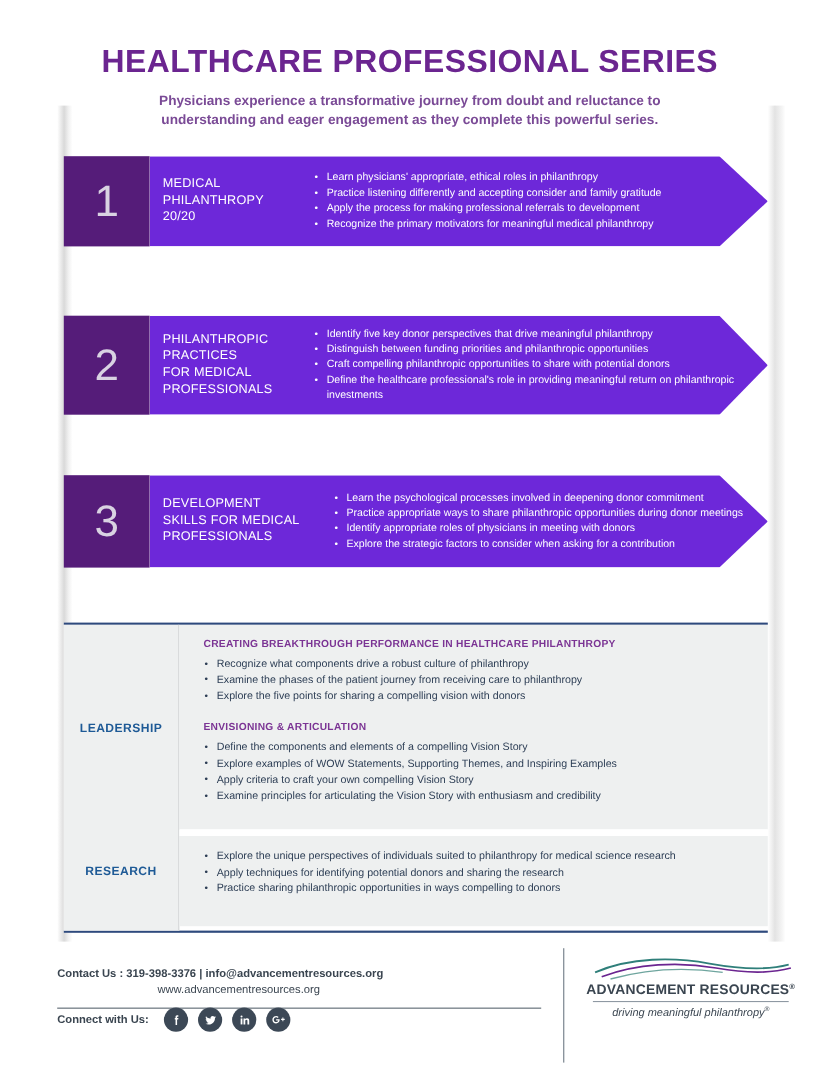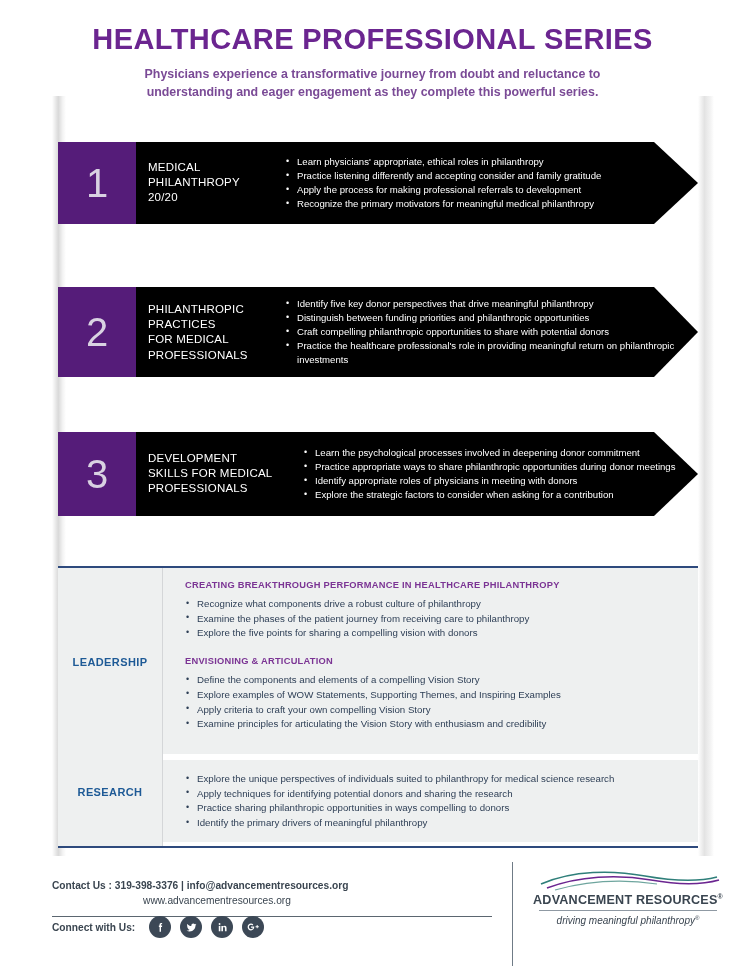--- a/index.html
+++ b/index.html
@@ -19,21 +19,21 @@
     background:linear-gradient(to right,#ffffff 0%,#d9d9d9 45%,#f2f2f2 75%,#ffffff 100%);
     pointer-events:none;z-index:0;
   }
   .edge-right{
     position:absolute;left:698px;top:96px;width:16px;height:760px;
     background:linear-gradient(to right,#ffffff 0%,#e3e3e3 40%,#f4f4f4 80%,#ffffff 100%);
     pointer-events:none;z-index:0;
   }
 
   
-  .header{position:absolute;left:0;top:24px;width:745px;text-align:center;}
+  .header{position:absolute;left:0;top:41px;width:745px;text-align:center;}
   .title{
     font-size:29px;font-weight:bold;letter-spacing:.4px;
     color:#6b2590;line-height:1.05;margin:0;
   }
   .subtitle{
     margin:12px auto 0;width:480px;
     font-size:12.4px;font-weight:bold;line-height:1.38;
     color:#7a4a96;
   }
 
@@ -43,21 +43,21 @@
     position:absolute;left:0;top:0;width:78px;height:82px;
     background:#551c79;
     display:flex;align-items:center;justify-content:center;
   }
   .row .num{
     font-size:40px;font-weight:300;color:#d9d2e2;line-height:1;
     font-family:"Liberation Sans", sans-serif;
   }
   .row .body{
     position:absolute;left:78px;top:0;width:562px;height:82px;
-    background:#000000;
+    background:#6d28d9;
     clip-path:polygon(0 0, 518px 0, 562px 41px, 518px 82px, 0 82px);
   }
   .row .course{
     position:absolute;left:12px;top:50%;transform:translateY(-50%);
     width:120px;
     color:#ffffff;font-size:11.5px;line-height:1.32;letter-spacing:.2px;
   }
   .row .course div{white-space:nowrap;}
   .row .bullets{
     position:absolute;left:150px;top:50%;transform:translateY(-50%);
@@ -209,21 +209,21 @@
         <div>PHILANTHROPIC</div>
         <div>PRACTICES</div>
         <div>FOR MEDICAL</div>
         <div>PROFESSIONALS</div>
       </div>
       <div class="bullets">
         <ul>
           <li>Identify five key donor perspectives that drive meaningful philanthropy</li>
           <li>Distinguish between funding priorities and philanthropic opportunities</li>
           <li>Craft compelling philanthropic opportunities to share with potential donors</li>
-          <li>Practice the healthcare professional's role in providing meaningful return on philanthropic investments</li>
+          <li>Define the healthcare professional's role in providing meaningful return on philanthropic investments</li>
         </ul>
       </div>
     </div>
   </div>
 
   <div class="row" id="row3">
     <div class="num-box">
       <span class="num">3</span>
     </div>
     <div class="body">
@@ -263,21 +263,20 @@
           <li>Apply criteria to craft your own compelling Vision Story</li>
           <li>Examine principles for articulating the Vision Story with enthusiasm and credibility</li>
         </ul>
       </div>
       <div class="block-gap"></div>
       <div class="block" id="block-research">
         <ul>
           <li>Explore the unique perspectives of individuals suited to philanthropy for medical science research</li>
           <li>Apply techniques for identifying potential donors and sharing the research</li>
           <li>Practice sharing philanthropic opportunities in ways compelling to donors</li>
-          <li>Identify the primary drivers of meaningful philanthropy</li>
         </ul>
       </div>
     </div>
   </div>
 
   <div class="footer">
     <div class="foot-div"></div>
 
     <div class="contact">
       <div class="line1">Contact Us :  319-398-3376 | info@advancementresources.org</div>

